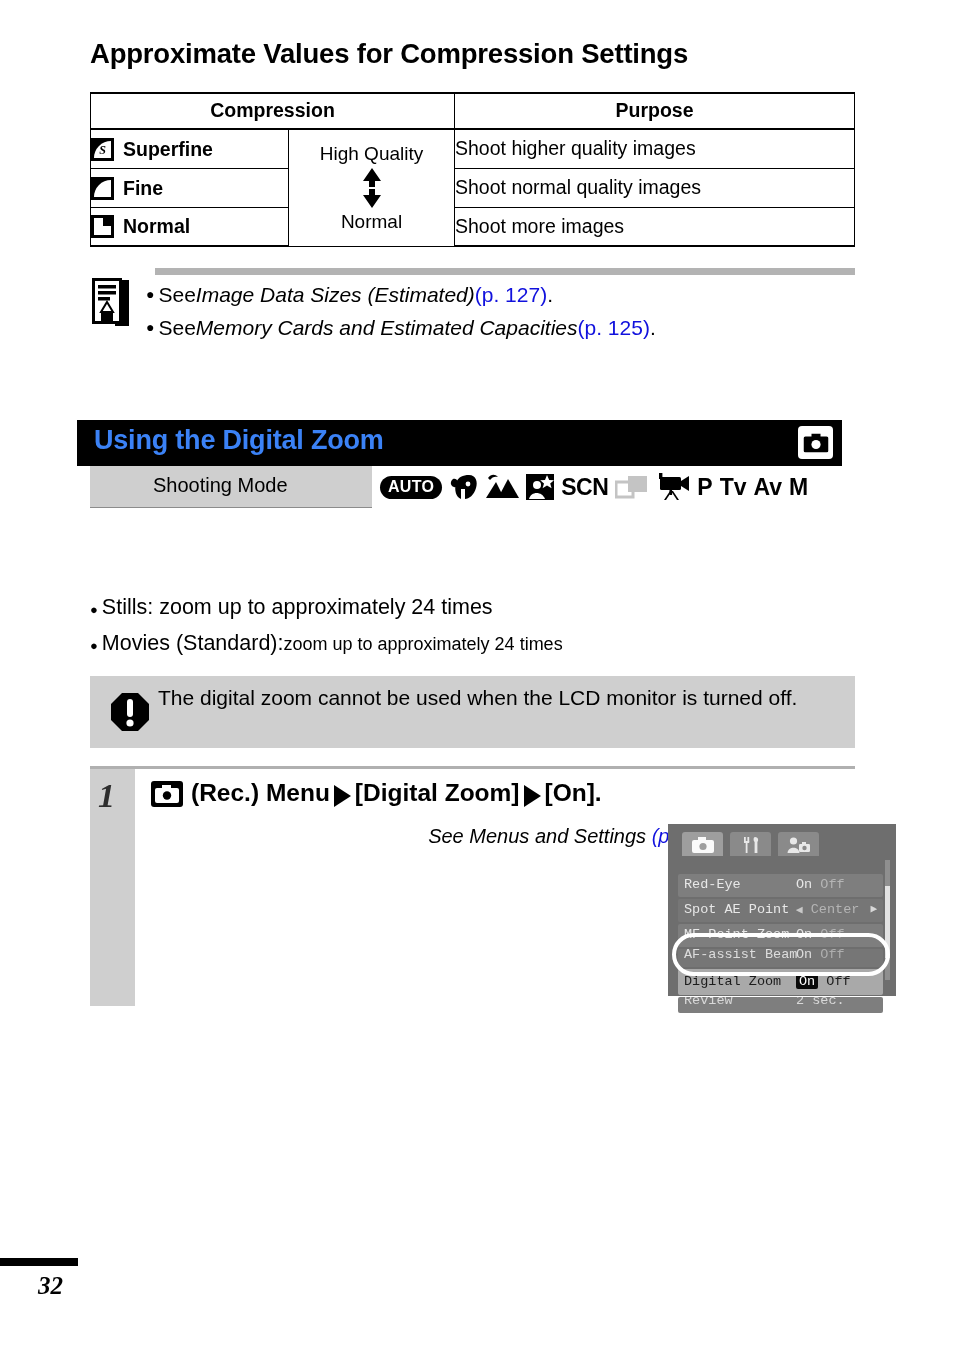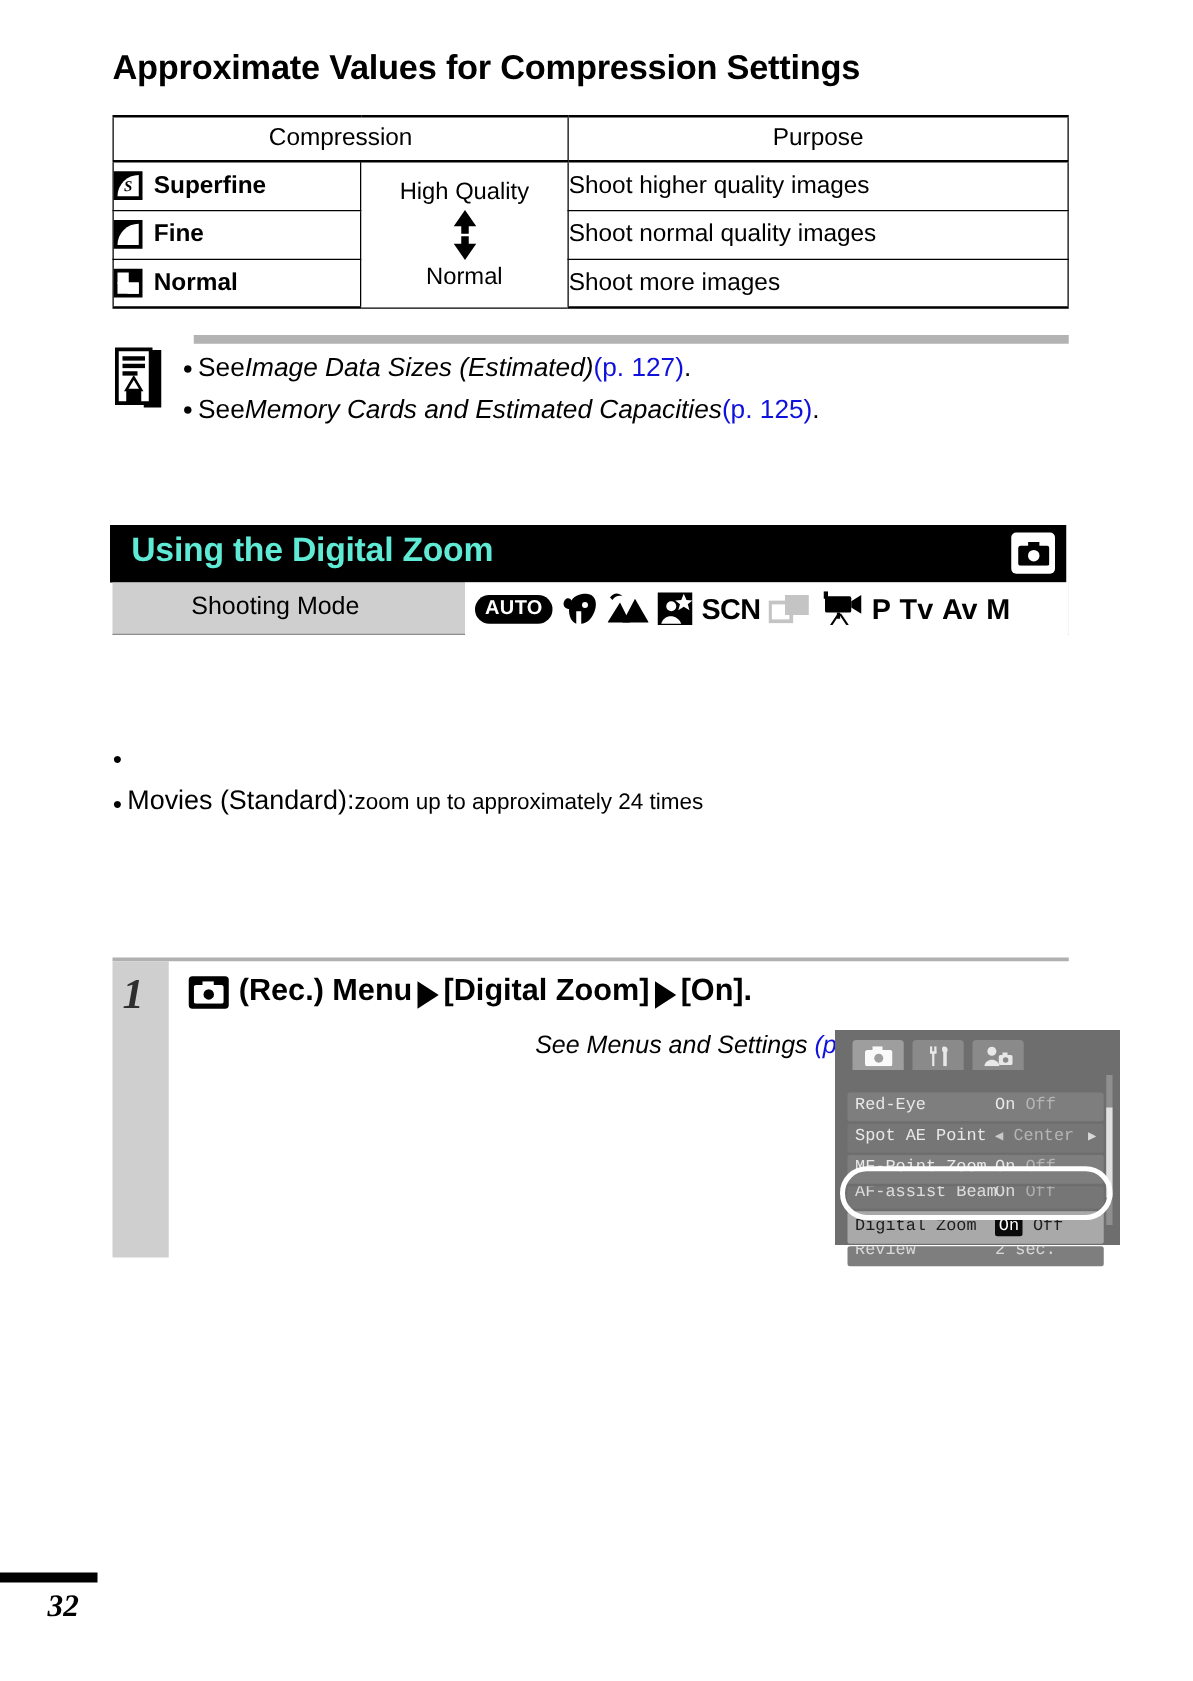--- a/index.html
+++ b/index.html
@@ -24,21 +24,21 @@
   }
 
   
   .cmp-table {
     position:absolute; left:90px; top:92px; width:765px;
     border-collapse:collapse;
     font-size:19px;
   }
   .cmp-table td, .cmp-table th { border:1px solid #000; padding:0; }
   .cmp-table .hdr {
-    text-align:center; font-weight:normal; font-size:19.5px;
+    text-align:center; font-weight:bold; font-size:19.5px;
     height:36px; padding:2px 0 4px 0;
   }
   .hdr-row td { border-top:2.5px solid #000; border-bottom:2px solid #000; }
   .cell-name {
     width:198px; height:39px; font-weight:bold; font-size:19.5px;
     padding-left:12px; white-space:nowrap;
   }
   .cell-name .lbl { vertical-align:middle; margin-left:9px; }
   .cell-quality {
     width:166px; text-align:center; font-size:19px; vertical-align:middle;
@@ -80,22 +80,22 @@
   .note-bar { position:absolute; left:65px; top:0; width:700px; height:7px; background:#b3b3b3; }
   .note-icon { position:absolute; left:0px; top:8px; width:42px; height:52px; }
   .note-lines { position:absolute; left:56px; top:10px; width:700px; font-size:21px; }
   .note-line { display:flex; align-items:flex-start; line-height:33px; white-space:nowrap; }
   .bullet { font-size:14px; line-height:33px; margin-right:4px; }
   .ital { font-style:italic; }
   .pref { color:#1111dd; }
 
   
   .dz-head {
-    position:absolute; left:88px; top:420px; width:765px; height:46px;
-    background:#000; color:#5eead4;
+    position:absolute; left:77px; top:420px; width:765px; height:46px;
+    background:#000; color:#3b82f6;
   }
   .dz-head .t {
     position:absolute; left:17px; top:5px; font-size:27px; font-weight:bold;
     letter-spacing:-0.2px;
   }
   .dz-head .camchip {
     position:absolute; right:9px; top:6px; width:35px; height:33px;
     background:#fff; border-radius:4px;
   }
   .camglyph { position:absolute; left:50%; top:50%; transform:translate(-50%,-50%); }
@@ -337,29 +337,38 @@
       <span class="mtxt">Tv</span>
       <span class="mtxt">Av</span>
       <span class="mtxt">M</span>
     </div>
   </div>
 
 
   <div class="bullets">
     <div class="b-row">
       <span class="bullet">●</span>
+      <span>Stills: zoom up to approximately 24 times</span>
       <span class="sm"></span>
     </div>
     <div class="b-row">
       <span class="bullet">●</span>
       <span>Movies (Standard):</span>
       <span class="sm"> zoom up to approximately 24 times</span>
     </div>
   </div>
 
+  <div class="caution">
+    <svg class="ico" viewBox="0 0 40 40">
+      <polygon points="12,1 28,1 39,12 39,28 28,39 12,39 1,28 1,12" fill="#000"></polygon>
+      <rect x="17" y="7" width="6" height="18" rx="3" fill="#fff"></rect>
+      <circle cx="20" cy="31" r="3.6" fill="#fff"></circle>
+    </svg>
+    <div class="txt">The digital zoom cannot be used when the LCD monitor is turned off.</div>
+  </div>
 
   <div class="step">
     <div class="step-num-col">
       <span class="step-num">1</span>
     </div>
     <div class="step-body">
 
       <div class="step-title">
         <span class="recchip">
           <svg class="camglyph" width="24" height="18" viewBox="0 0 24 18">

